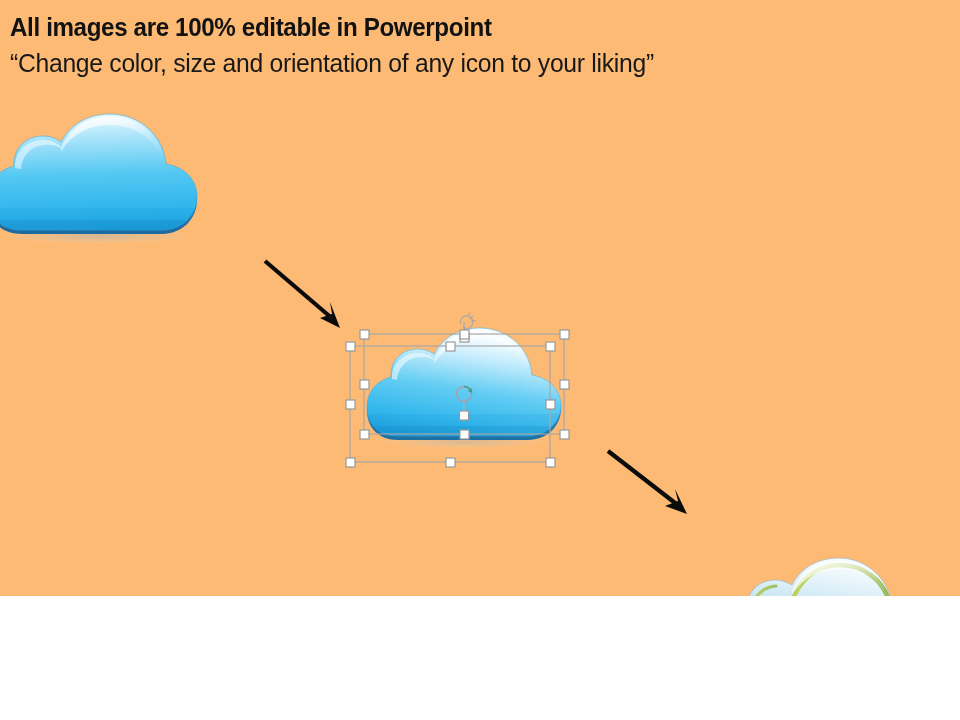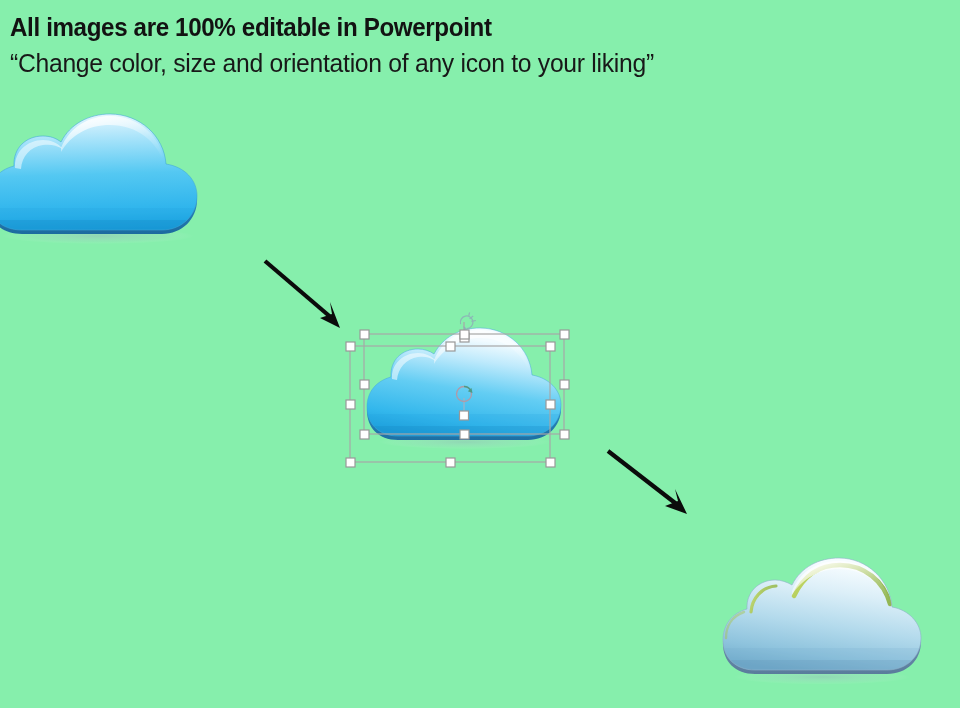--- a/index.html
+++ b/index.html
@@ -7,22 +7,22 @@
     margin: 0;
     padding: 0;
     background: #ffffff;
   }
   body {
     font-family: "Liberation Sans", sans-serif;
   }
   #slide {
     position: relative;
     width: 960px;
-    height: 708px;
-    background: #86efac;
+    height: 596px;
+    background: #fdba74;
     overflow: hidden;
   }
 
   
   .headline {
     position: absolute;
     left: 10px;
     top: 12px;
     width: 900px;
     font-family: "Liberation Sans", sans-serif;

